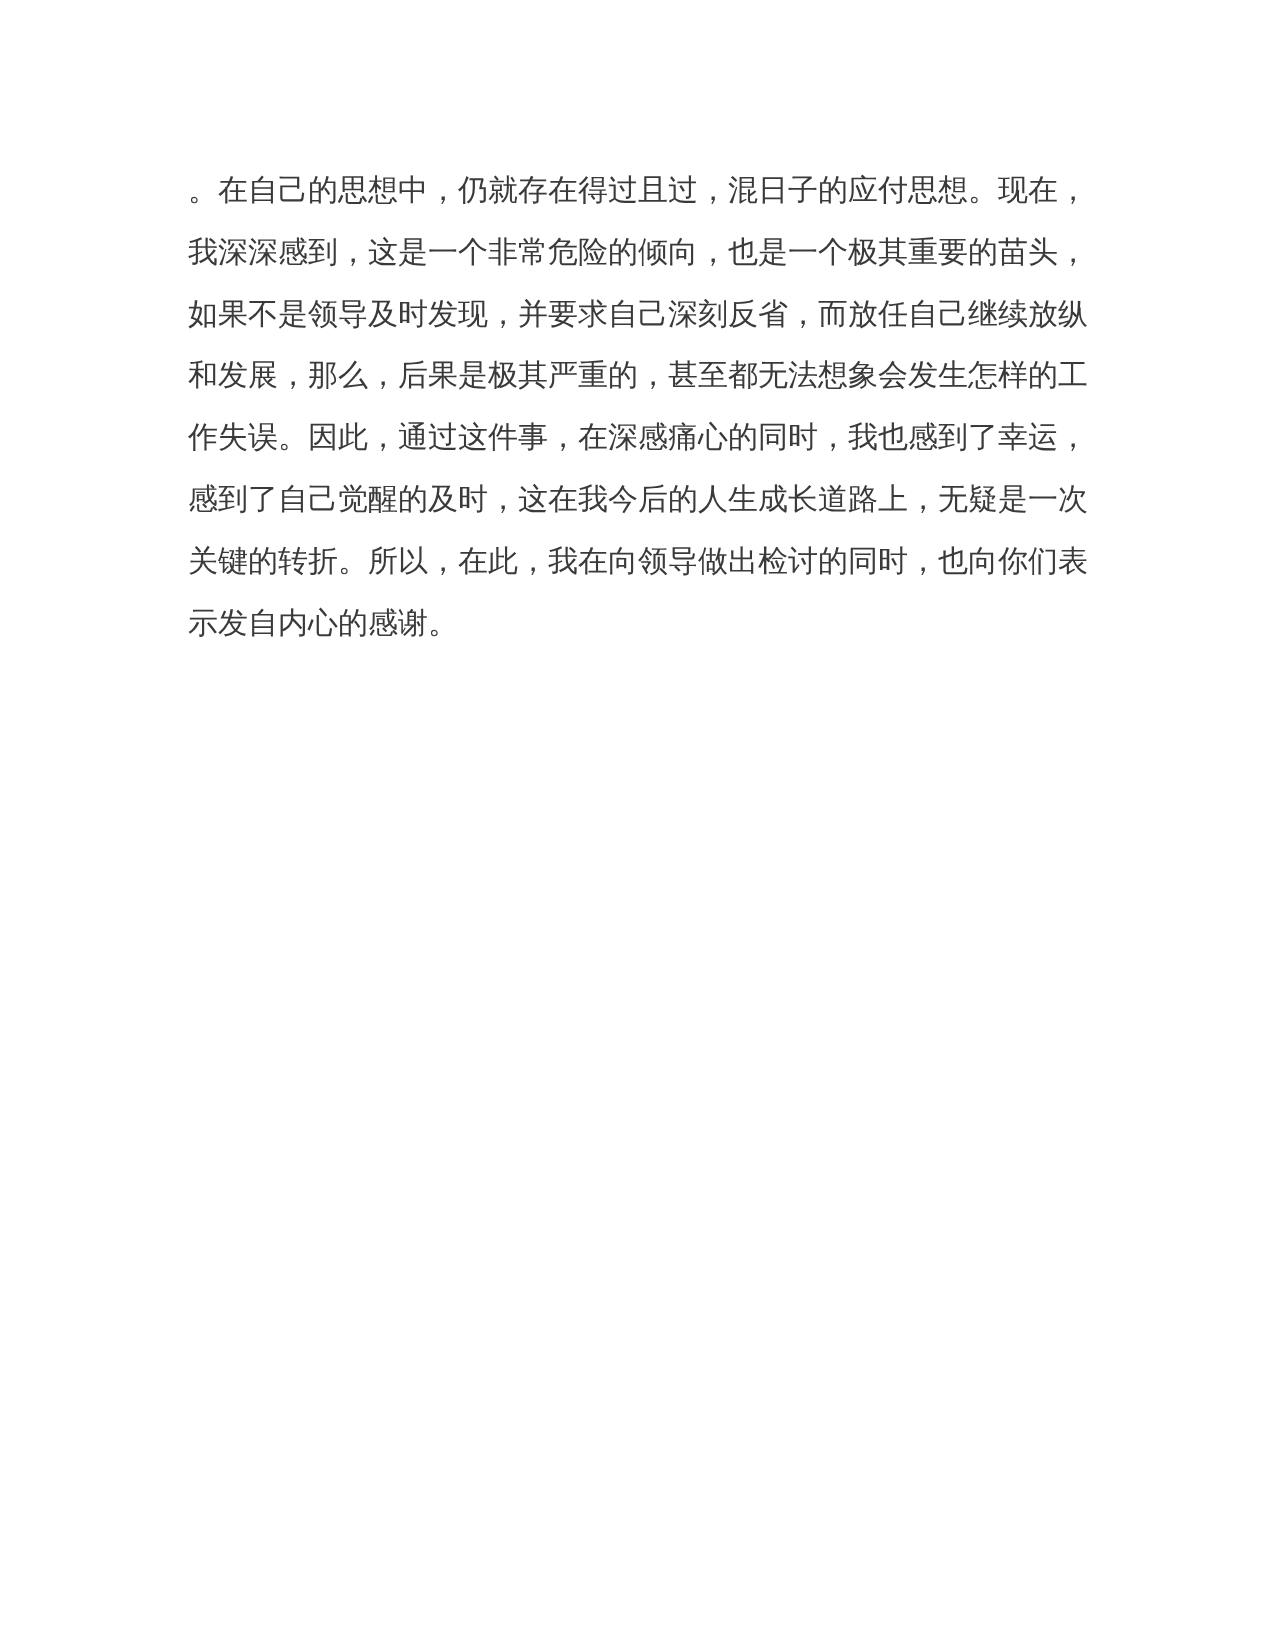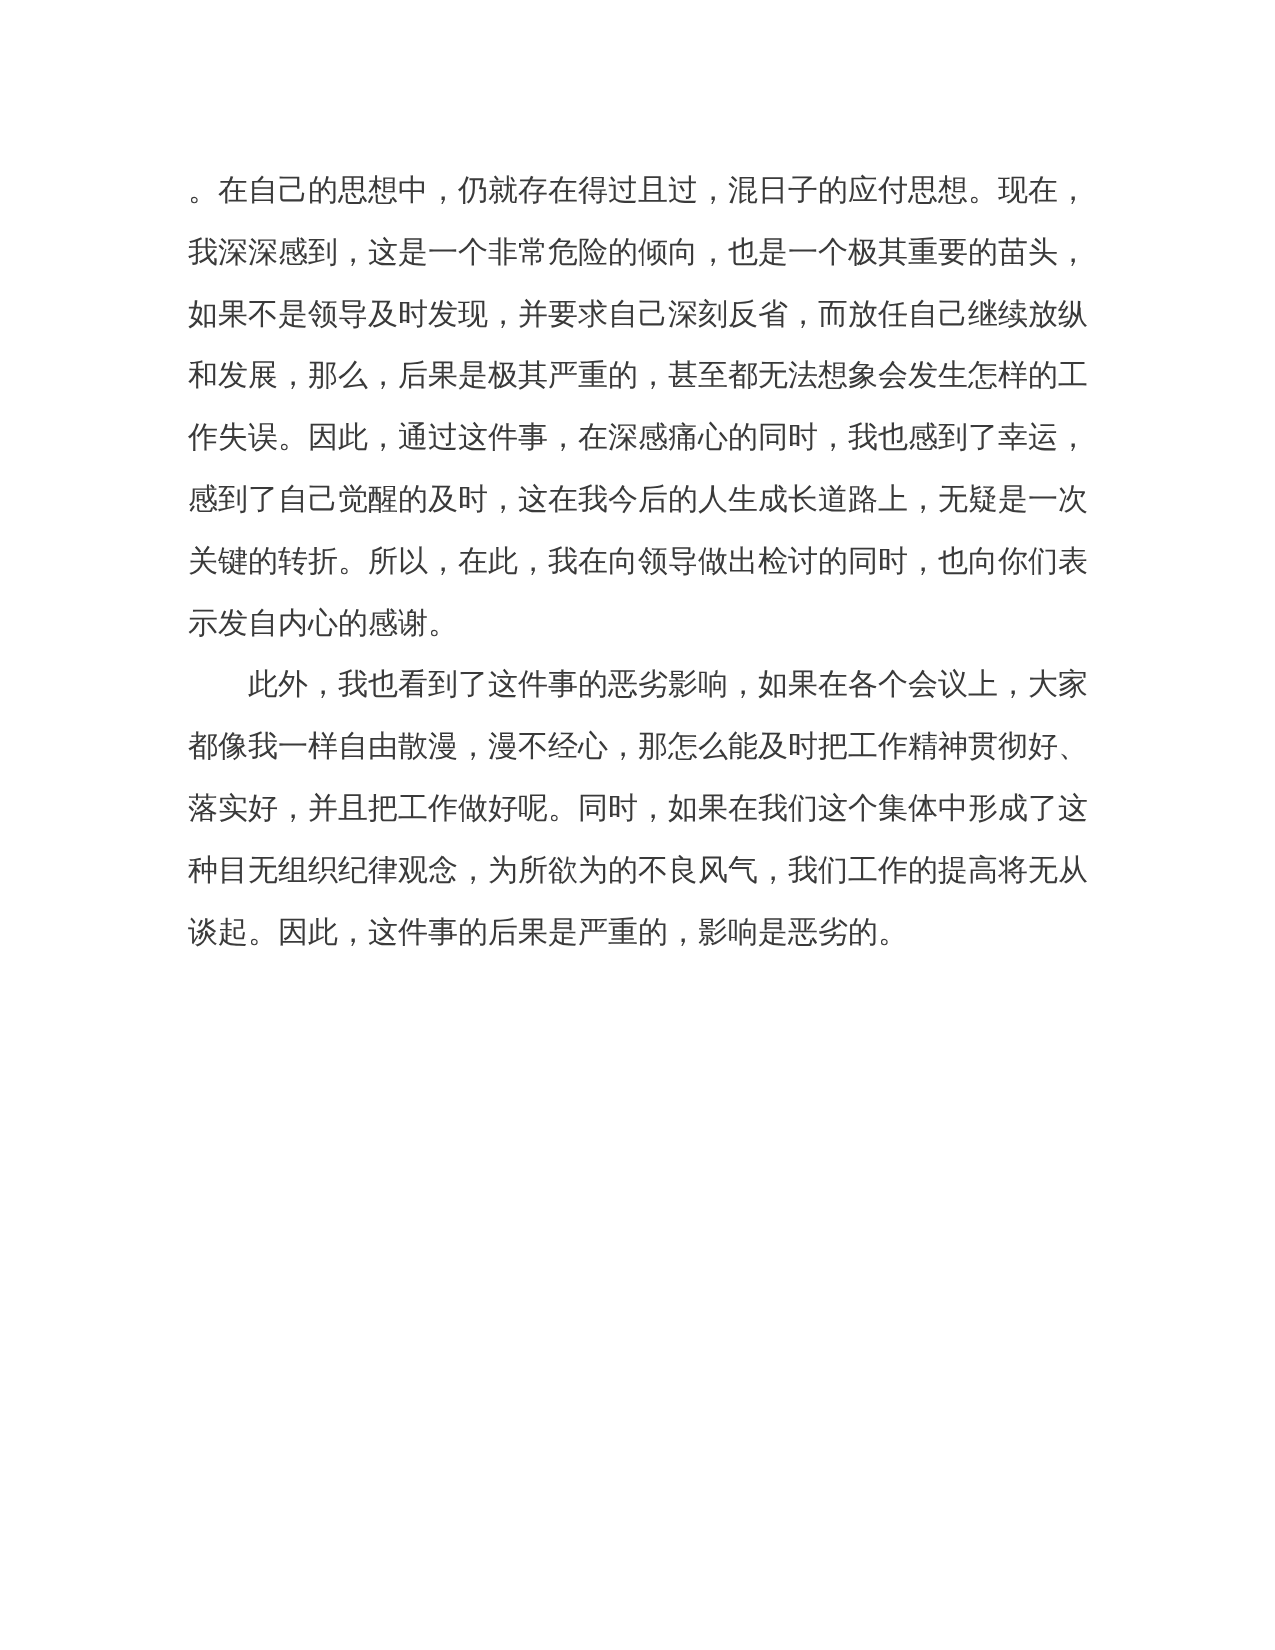--- a/index.html
+++ b/index.html
@@ -43,15 +43,14 @@
   .para.indented {
     text-indent: 2em;
   }
 </style>
 </head>
 <body>
 
 <div class="page">
   <div class="doc-body">
     <p class="para">。在自己的思想中，仍就存在得过且过，混日子的应付思想。现在，我深深感到，这是一个非常危险的倾向，也是一个极其重要的苗头，如果不是领导及时发现，并要求自己深刻反省，而放任自己继续放纵和发展，那么，后果是极其严重的，甚至都无法想象会发生怎样的工作失误。因此，通过这件事，在深感痛心的同时，我也感到了幸运，感到了自己觉醒的及时，这在我今后的人生成长道路上，无疑是一次关键的转折。所以，在此，我在向领导做出检讨的同时，也向你们表示发自内心的感谢。</p>
-    <p class="para indented">此外，我也看到了这件事的恶劣影响，如果在各个会议上，大家都像我一样自由散漫，漫不经心，那怎么能及时把工作精神贯彻好、落实好，并且把工作做好呢。同时，如果在我们这个集体中形成了这种目无组织纪律观念，为所欲为的不良风气，我们工作的提高将无从谈起。因此，这件事的后果是严重的，影响是恶劣的。</p>
   </div>
 </div>
 
 </body></html>

